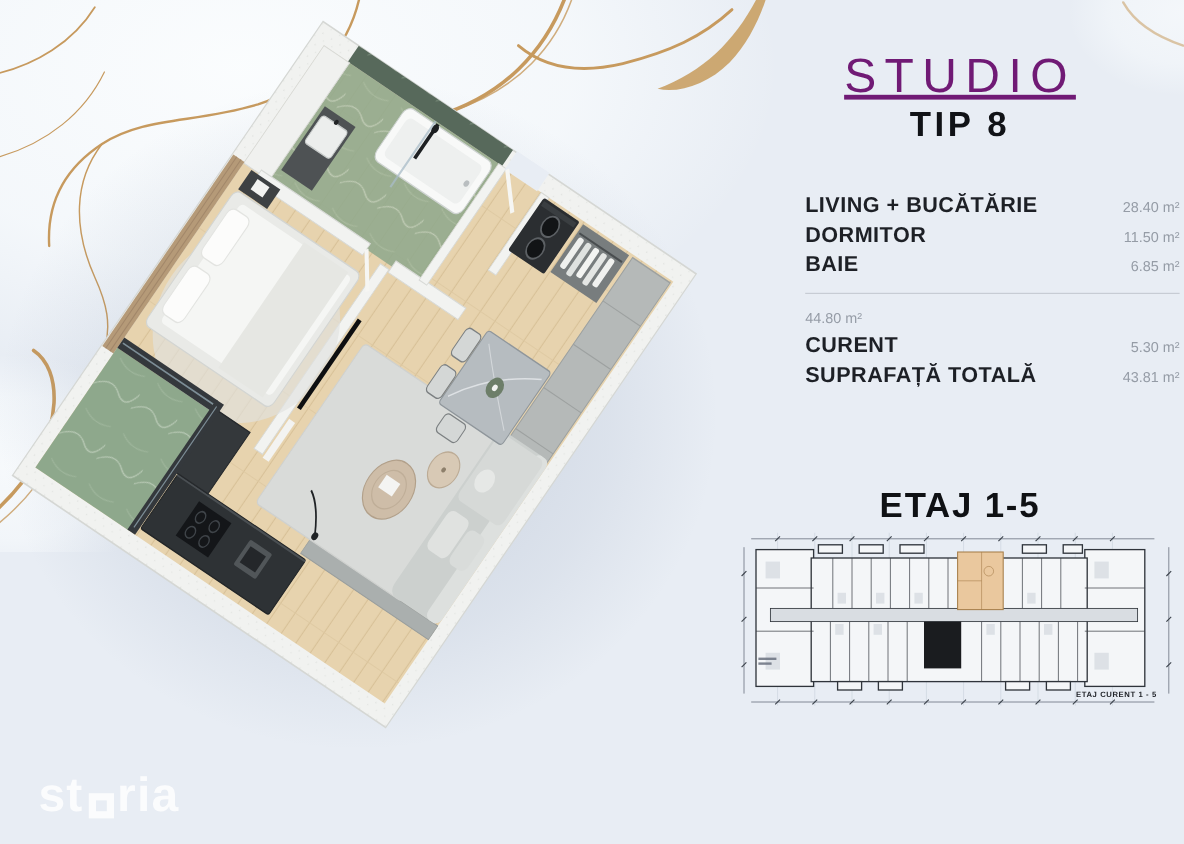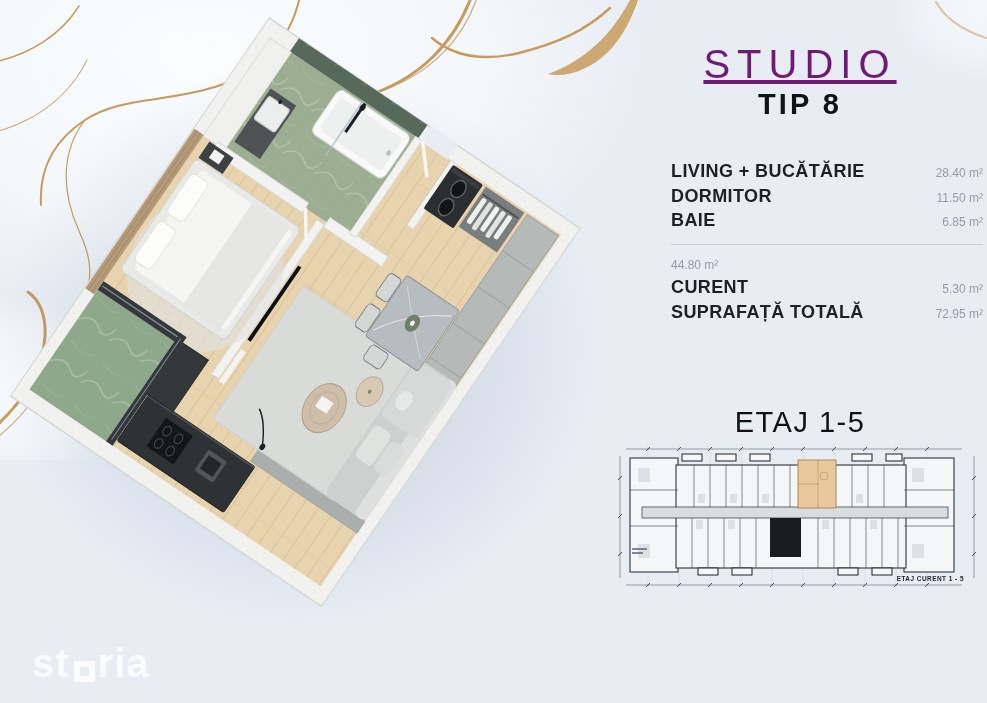--- a/index.html
+++ b/index.html
@@ -29,21 +29,21 @@
   .area-row {
     display:flex; justify-content:space-between; align-items:baseline;
     line-height:22.5px;
   }
   .area-label { font-size:18px; font-weight:700; letter-spacing:0.4px; color:#1d2026; white-space:nowrap; }
   .area-value { font-size:12px; font-weight:400; color:#959ca6; white-space:nowrap; }
   .table-divider { height:1px; background:#c7ccd4; margin:10px 0 9px 0; }
 
   .floor-heading {
     position:absolute; left:618px; top:406px; width:364px; text-align:center;
-    font-size:29px; font-weight:400; letter-spacing:1.5px; color:#0f1114;
+    font-size:29px; font-weight:700; letter-spacing:1.5px; color:#0f1114;
   }
   .siteplan { position:absolute; left:612px; top:438px; }
 
   .storia {
     position:absolute; left:32px; top:643px;
     display:flex; align-items:flex-end;
     color:rgba(255,255,255,0.82);
     font-size:40px; font-weight:700; letter-spacing:1px; line-height:1;
     user-select:none;
   }
@@ -281,21 +281,21 @@
   <div class="table-divider"></div>
   <div class="area-row">
     <span class="area-value">44.80 m²</span>
   </div>
   <div class="area-row">
     <span class="area-label">CURENT</span>
     <span class="area-value">5.30 m²</span>
   </div>
   <div class="area-row">
     <span class="area-label">SUPRAFAȚĂ TOTALĂ</span>
-    <span class="area-value">72.95 m²</span>
+    <span class="area-value">43.81 m²</span>
   </div>
 </div>
 
 <div class="floor-heading">ETAJ 1-5</div>
 
 <svg class="siteplan" width="372" height="158" viewBox="0 0 372 158">
 
   <g stroke="#c3ccd6" stroke-width="0.5" opacity="0.9">
     <line x1="36" y1="6" x2="36" y2="150"></line>
       <line x1="67" y1="6" x2="67" y2="150"></line>

